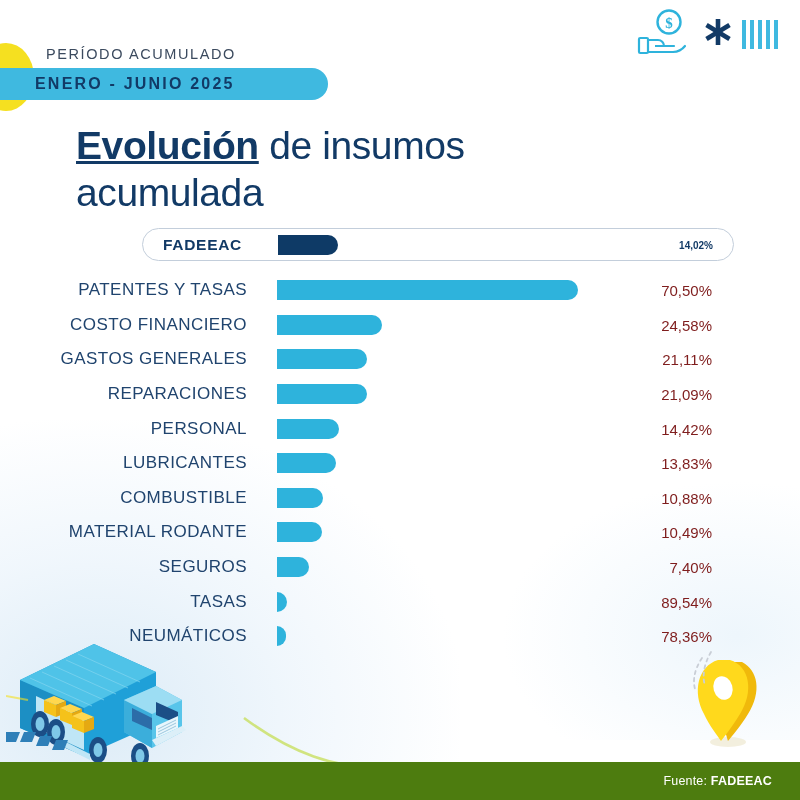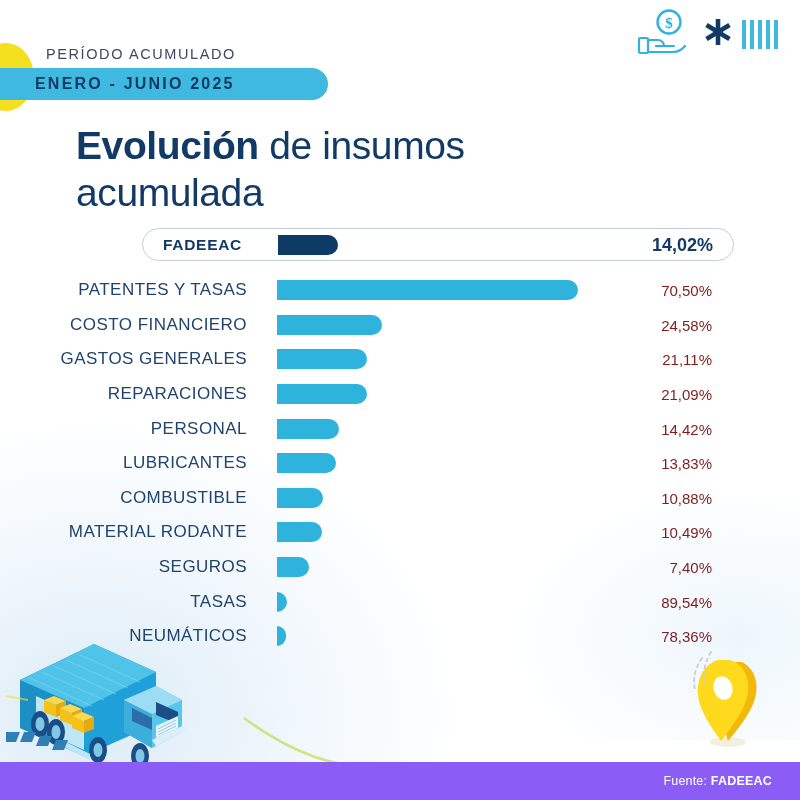--- a/index.html
+++ b/index.html
@@ -115,21 +115,21 @@
     position: absolute;
     left: 76px;
     top: 122px;
     width: 560px;
     font-size: 39px;
     line-height: 47px;
     color: #123A66;
     font-weight: 400;
     letter-spacing: -0.4px;
   }
-  .title b { font-weight: bold; }
+  .title b { font-weight: bold; text-decoration: underline; }
 
   
   .chart {
     position: absolute;
     left: 0;
     top: 228px;
     width: 800px;
   }
 
   .pill-row {
@@ -151,21 +151,21 @@
     font-weight: bold;
     letter-spacing: 0.7px;
     color: #123A66;
     white-space: nowrap;
   }
   .pill-row .pill-value {
     position: absolute;
     right: 20px;
     top: 50%;
     transform: translateY(-50%);
-    font-size: 18px;
+    font-size: 10px;
     font-weight: bold;
     color: #123A66;
     white-space: nowrap;
   }
   .pill-row .pill-bar {
     position: absolute;
     left: 135px;
     top: 50%;
     transform: translateY(-50%);
     height: 20px;
@@ -238,21 +238,21 @@
     pointer-events: none;
   }
 
   
   .footer {
     position: absolute;
     left: 0;
     bottom: 0;
     width: 800px;
     height: 38px;
-    background: #8b5cf6;
+    background: #4d7c0f;
     display: flex;
     align-items: center;
     justify-content: flex-end;
     padding-right: 28px;
   }
   .footer .src {
     font-size: 12.5px;
     color: #ffffff;
     letter-spacing: 0.2px;
   }

